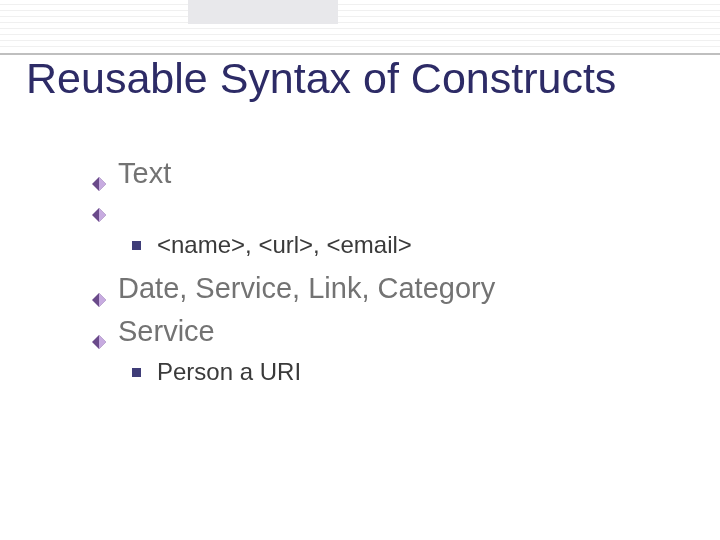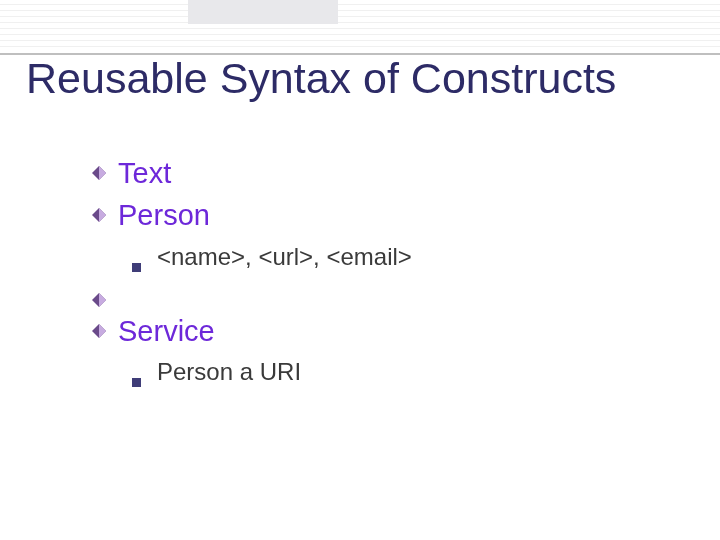--- a/index.html
+++ b/index.html
@@ -59,36 +59,36 @@
   }
   .body-area {
     position: absolute;
     left: 92px;
     top: 155px;
     width: 600px;
     color: #333333;
   }
   .lvl1 {
     display: flex;
-    align-items: flex-start;
+    align-items: flex-end;
     margin: 0 0 6px 0;
     font-size: 29px;
-    color: #6d28d9;
+    color: #737373;
   }
   .diamond-bullet {
     flex: 0 0 auto;
     width: 14px;
     height: 14px;
     margin: 11px 12px 0 0;
     position: relative;
   }
   .diamond-bullet svg { display: block; }
   .lvl2 {
     display: flex;
-    align-items: flex-end;
+    align-items: flex-start;
     margin: 8px 0 10px 40px;
     font-size: 24px;
     color: #3a3a3a;
   }
   .square-bullet {
     flex: 0 0 auto;
     width: 9px;
     height: 9px;
     background: #3f3d78;
     margin: 11px 16px 0 0;
@@ -127,35 +127,35 @@
       <span class="txt">Text</span>
     </div>
 
     <div class="lvl1">
       <span class="diamond-bullet">
         <svg width="14" height="14" viewBox="0 0 14 14">
           <polygon points="7,0 14,7 7,14 0,7" fill="#6a4a8a"></polygon>
           <polygon points="7,0 14,7 7,14" fill="#c7abe0"></polygon>
         </svg>
       </span>
-      <span class="txt">Person</span>
     </div>
 
     <div class="lvl2">
       <span class="square-bullet"></span>
       <span class="txt">&lt;name&gt;, &lt;url&gt;, &lt;email&gt;</span>
     </div>
 
     <div class="lvl1">
       <span class="diamond-bullet">
         <svg width="14" height="14" viewBox="0 0 14 14">
           <polygon points="7,0 14,7 7,14 0,7" fill="#6a4a8a"></polygon>
           <polygon points="7,0 14,7 7,14" fill="#c7abe0"></polygon>
         </svg>
       </span>
+      <span class="txt">Date, Service, Link, Category</span>
     </div>
 
     <div class="lvl1">
       <span class="diamond-bullet">
         <svg width="14" height="14" viewBox="0 0 14 14">
           <polygon points="7,0 14,7 7,14 0,7" fill="#6a4a8a"></polygon>
           <polygon points="7,0 14,7 7,14" fill="#c7abe0"></polygon>
         </svg>
       </span>
       <span class="txt">Service</span>

